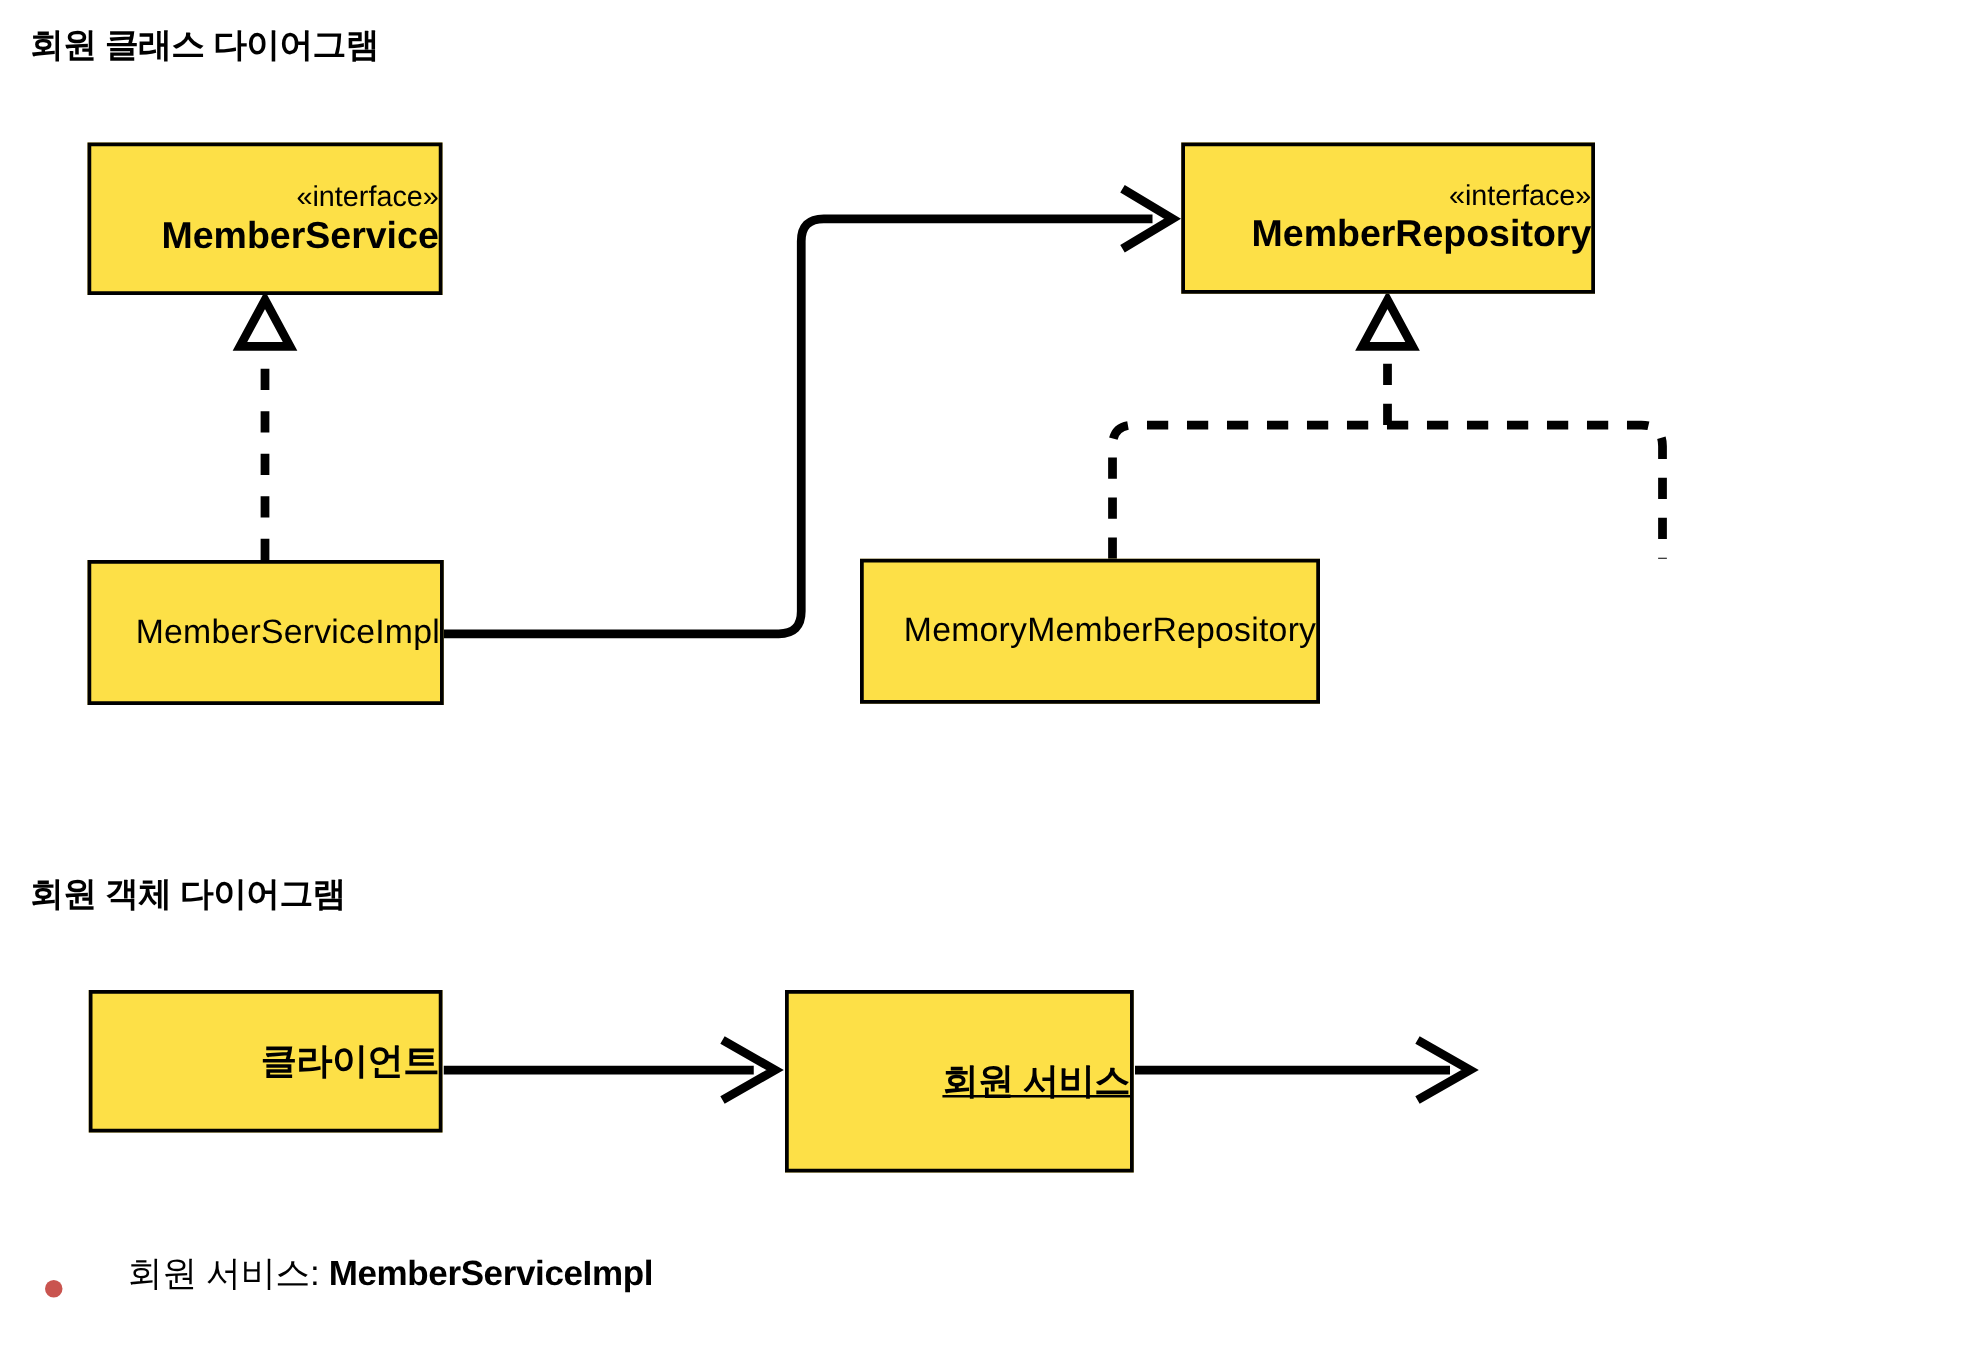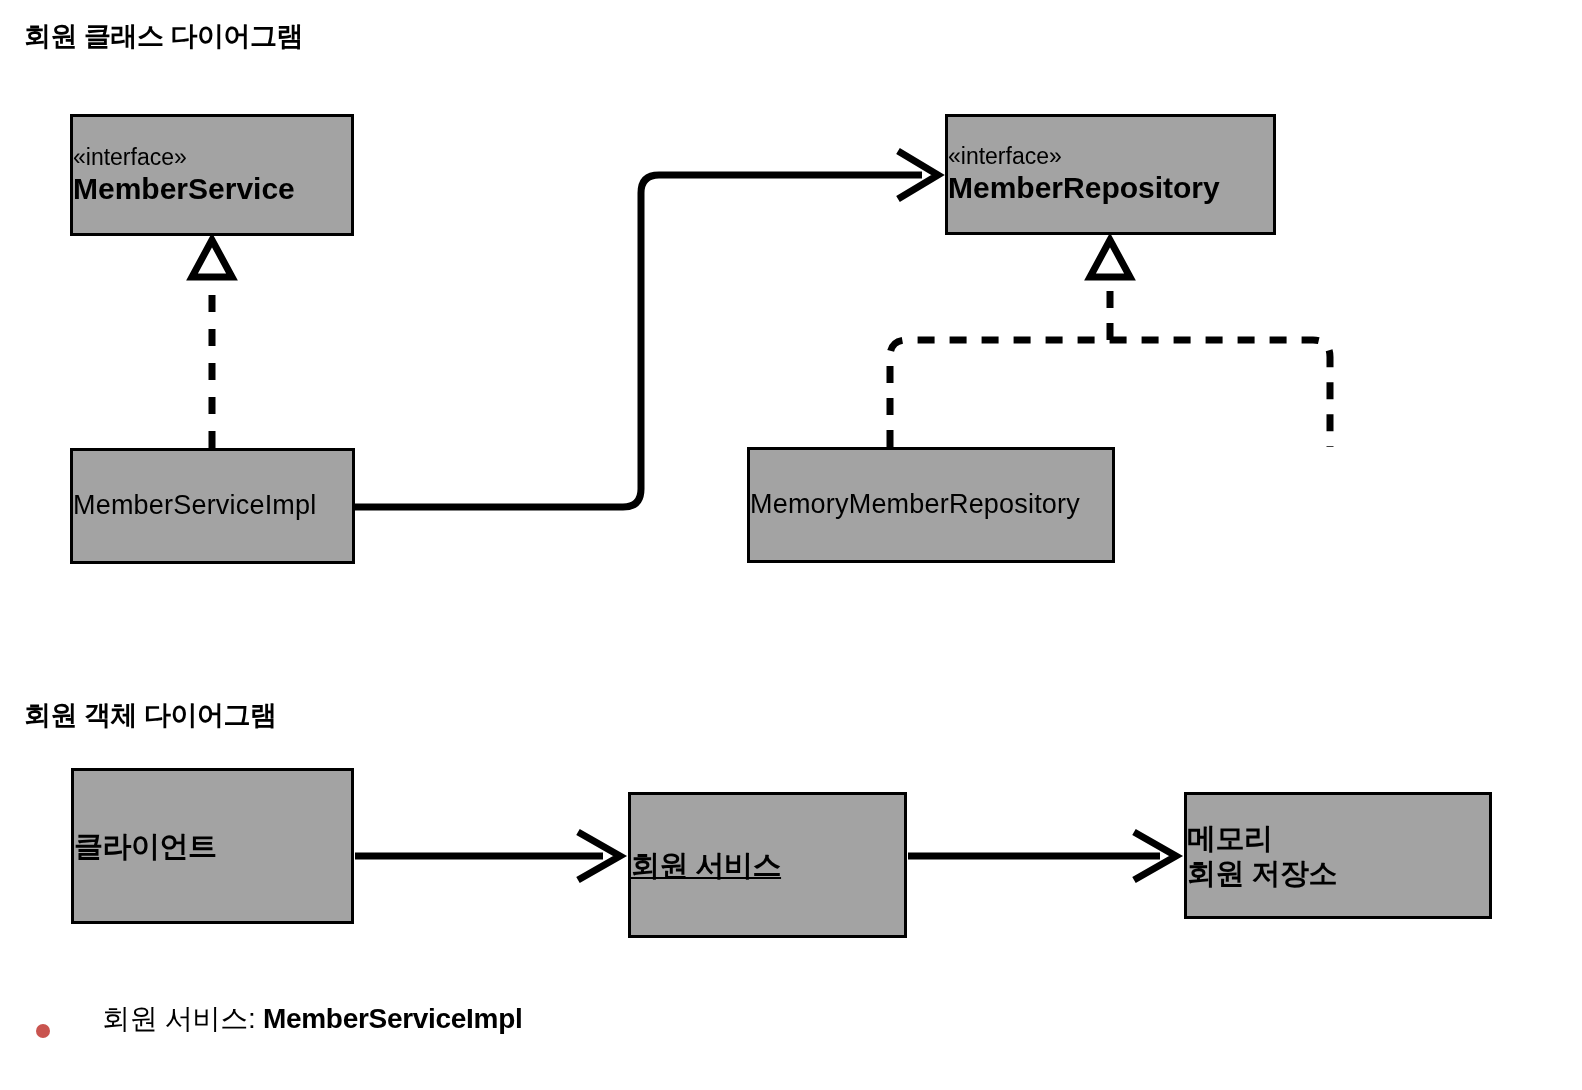--- a/index.html
+++ b/index.html
@@ -35,24 +35,24 @@
     line-height: 1;
   }
   #title-class  { left: 24px;  top: 23px; }
   #title-object { left: 24px;  top: 702px; }
 
   
   .uml-box {
     position: absolute;
     box-sizing: border-box;
     border: 3px solid #000000;
-    background: #a3a3a3;
+    background: #fde047;
     display: flex;
     flex-direction: column;
-    align-items: flex-start;
+    align-items: flex-end;
     justify-content: center;
     text-align: center;
     line-height: 1.18;
     z-index: 3;
   }
   .uml-box .stereotype {
     font-size: 23px;
     font-weight: normal;
     color: #000;
     display: block;
@@ -75,25 +75,25 @@
     font-weight: bold;
     color: #000;
     display: block;
     letter-spacing: -0.5px;
   }
 
   
   #box-member-service      { left: 70px;   top: 114px;  width: 284px;  height: 122px; }
   #box-member-repository   { left: 945px;  top: 114px;  width: 331px;  height: 121px; }
   #box-member-service-impl { left: 70px;   top: 448px;  width: 285px;  height: 116px; }
-  #box-memory-repo         { left: 747px;  top: 447px;  width: 368px;  height: 116px; }
+  #box-memory-repo         { left: 688px;  top: 447px;  width: 368px;  height: 116px; }
   #box-db-repo             { left: 1135px; top: 447px;  width: 356px;  height: 118px; }
 
   
-  #box-client        { left: 71px;   top: 768px; width: 283px; height: 156px; }
+  #box-client        { left: 71px;   top: 792px; width: 283px; height: 114px; }
   #box-member-svc-ko { left: 628px;  top: 792px; width: 279px; height: 146px; text-decoration: underline; }
   #box-memory-store  { left: 1184px; top: 792px; width: 308px; height: 127px; }
 
   
   #connectors {
     position: absolute;
     left: 0;
     top: 0;
     width: 1582px;
     height: 1090px;
@@ -195,23 +195,19 @@
   <div class="section-title" id="title-object">회원 객체 다이어그램</div>
 
   <div class="uml-box" id="box-client">
     <span class="ko-name">클라이언트</span>
   </div>
 
   <div class="uml-box" id="box-member-svc-ko">
     <span class="ko-name">회원 서비스</span>
   </div>
 
-  <div class="uml-box" id="box-memory-store">
-    <span class="ko-name">메모리</span>
-    <span class="ko-name">회원 저장소</span>
-  </div>
 
   <div id="bullet-row">
     <span id="bullet-dot"></span>
     <span id="bullet-text"><span>회원 서비스: </span><span class="strong">MemberServiceImpl</span></span>
   </div>
 
 </div>
 
 </body></html>

